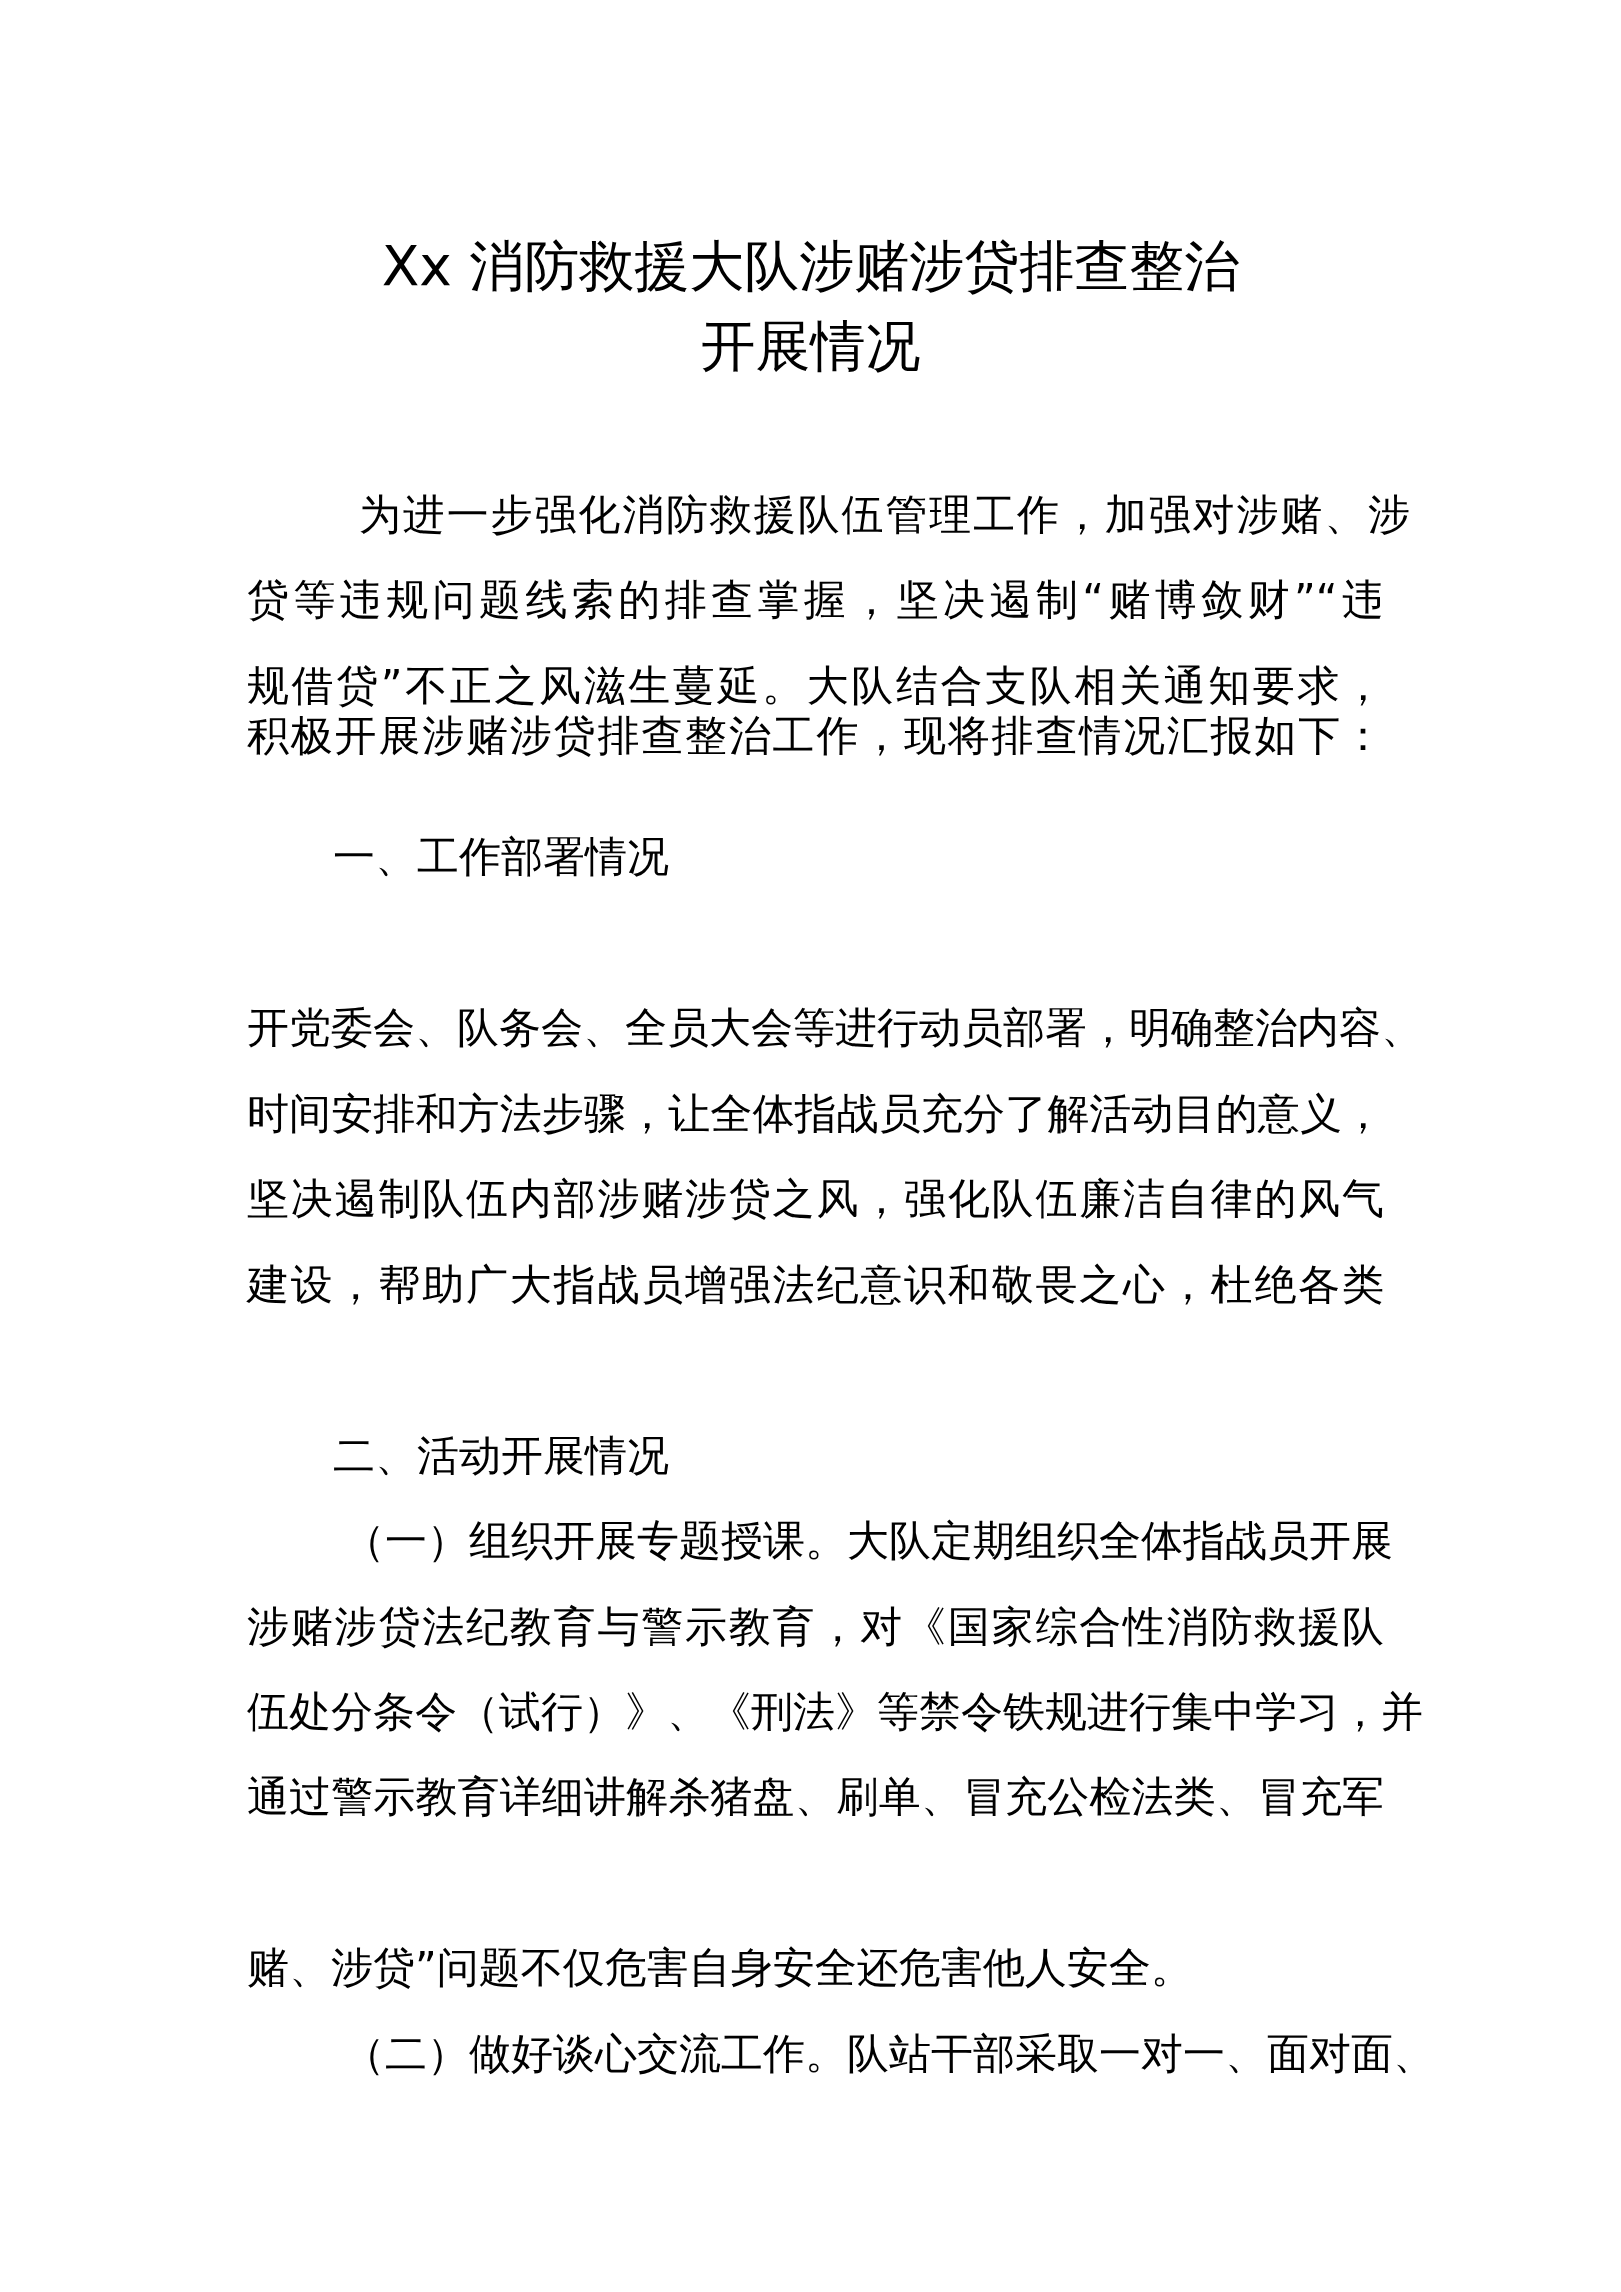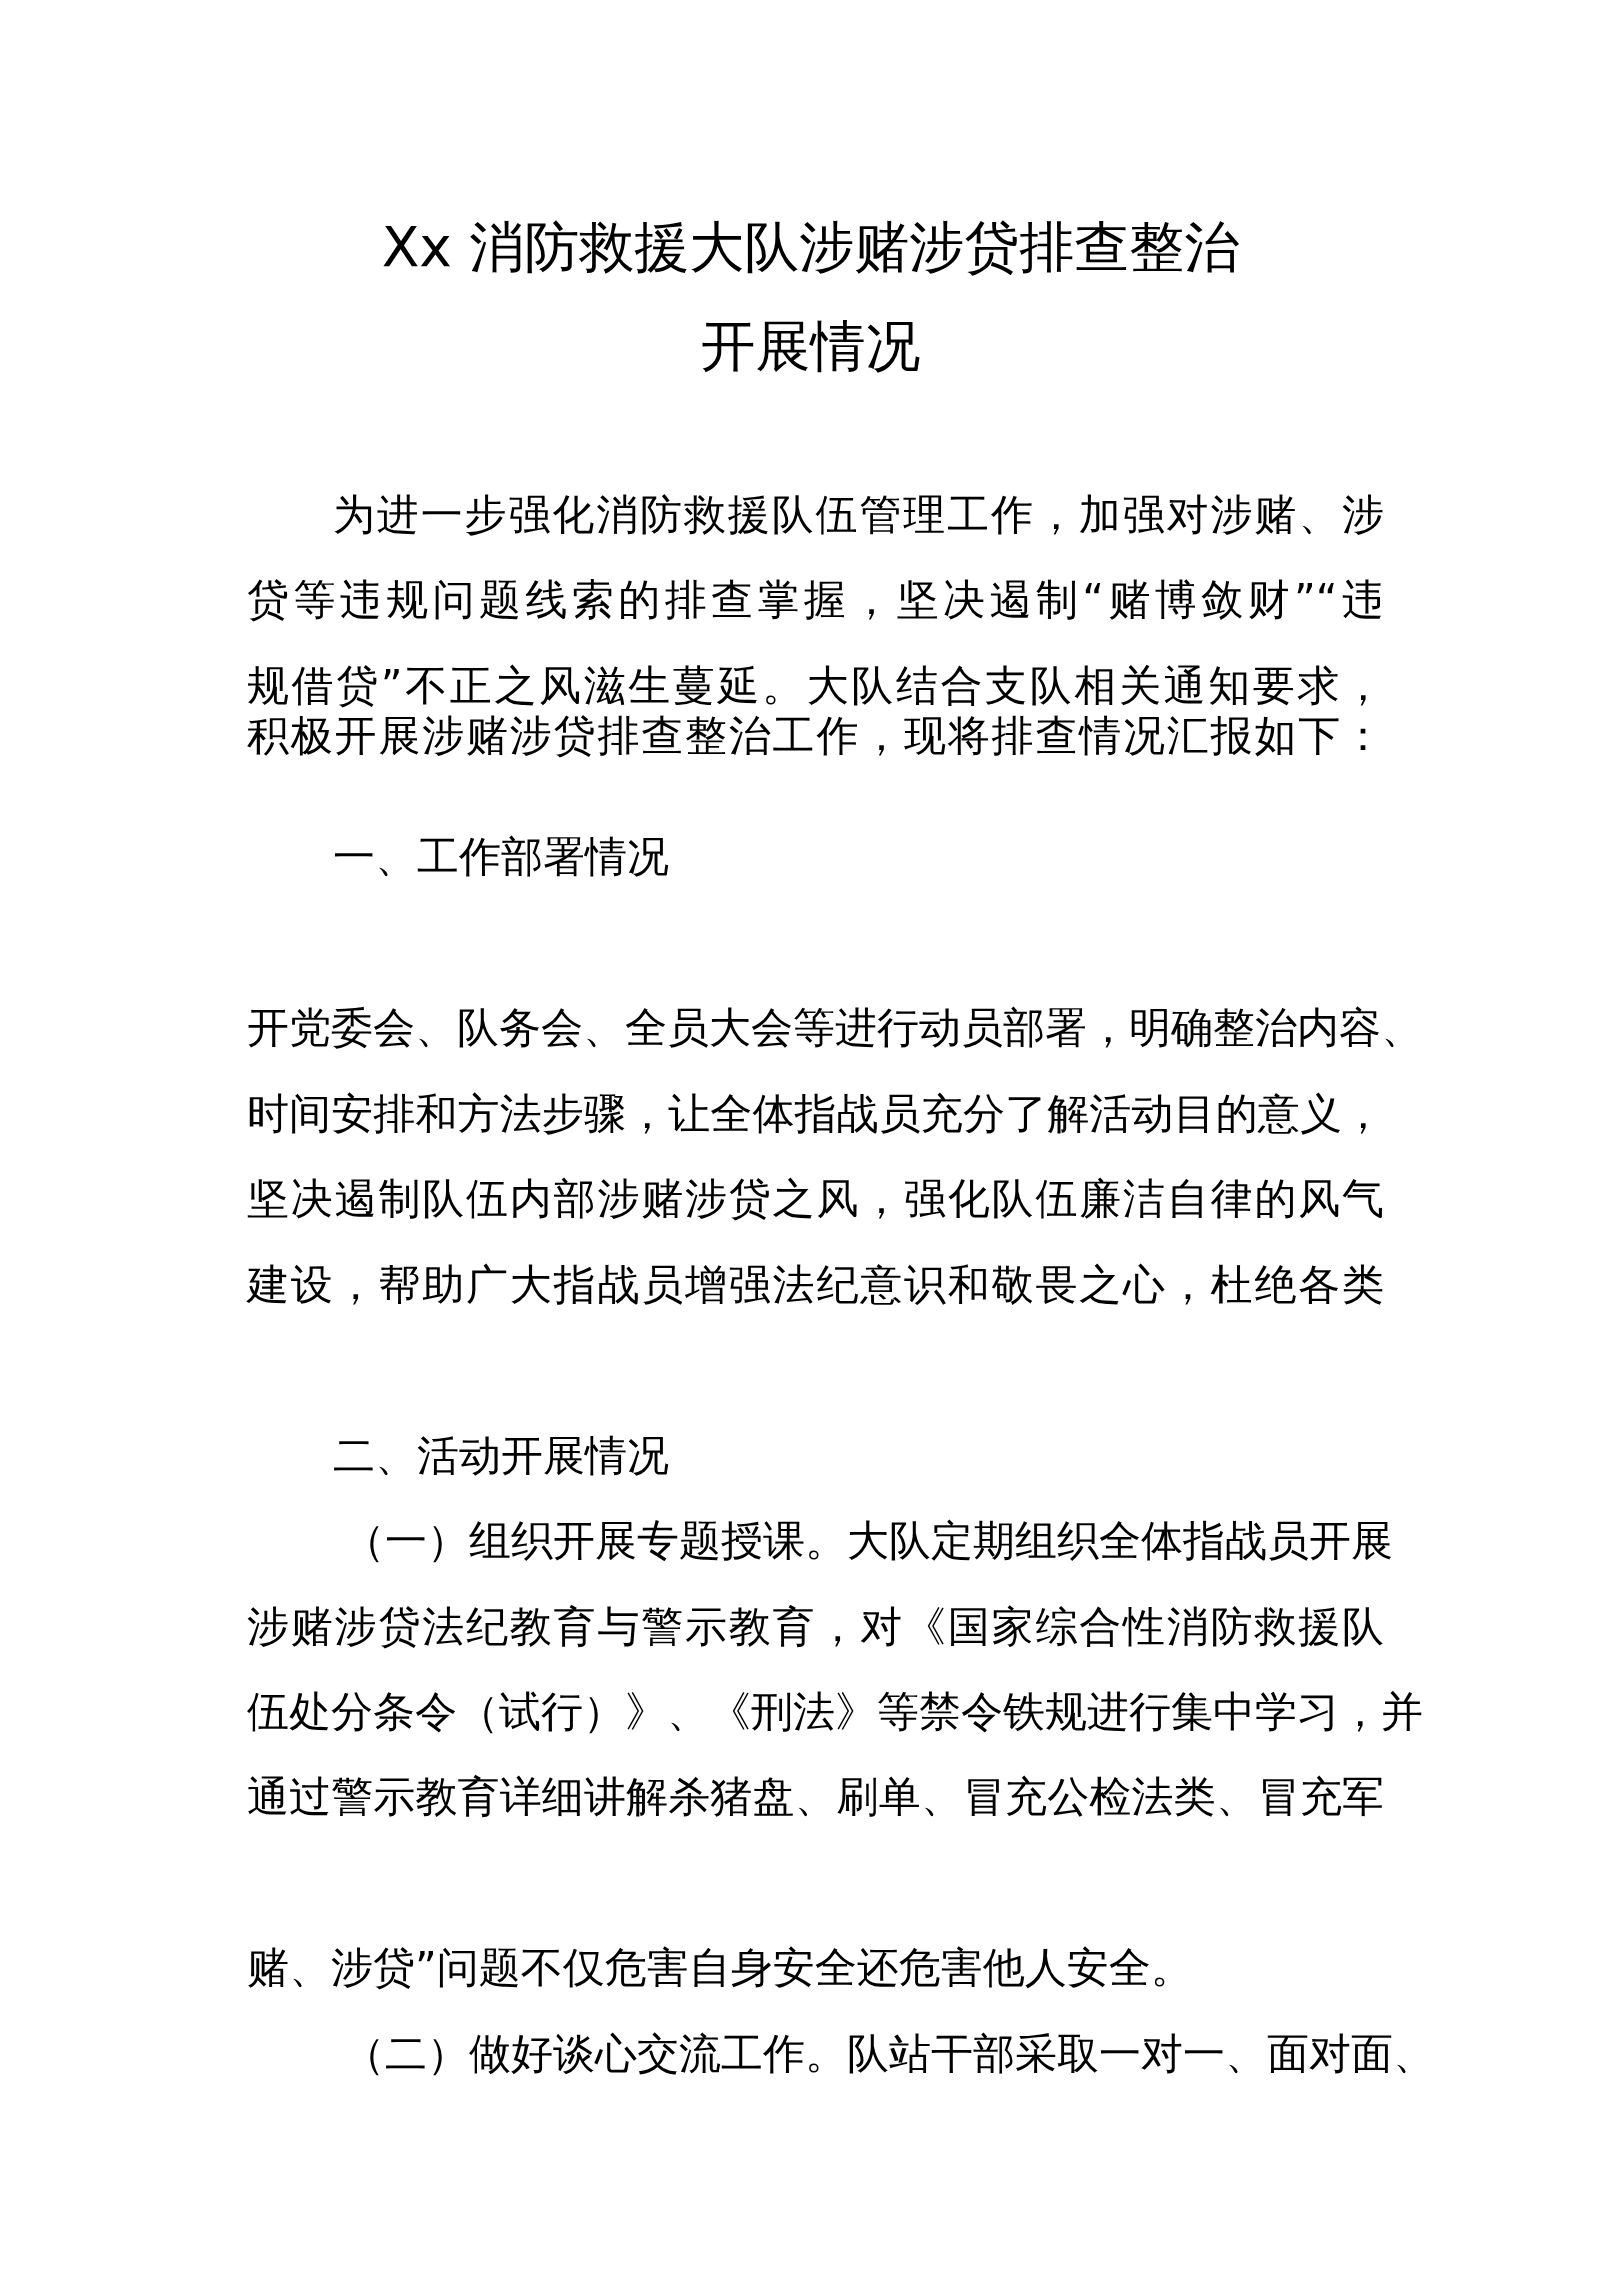--- a/index.html
+++ b/index.html
@@ -13,24 +13,24 @@
   .line.last { text-align-last: left; }
   .line.indent { left: 333px; width: 1051px; }
   .line.indent.paren { left: 343px; width: 1041px; }
   .line.heading { text-align-last: left; }
 </style>
 </head>
 <body>
 
 <div class="page">
 
-  <div class="title-line" style="top:213px;">Xx 消防救援大队涉赌涉贷排查整治</div>
+  <div class="title-line" style="top:232px;">Xx 消防救援大队涉赌涉贷排查整治</div>
   <div class="title-line" style="top:312px;">开展情况</div>
 
-  <div class="line indent" style="top:485px;">为进一步强化消防救援队伍管理工作，加强对涉赌、涉</div>
+  <div class="line indent" style="top:485px;margin-left:26px;">为进一步强化消防救援队伍管理工作，加强对涉赌、涉</div>
   <div class="line" style="top:570px;">贷等违规问题线索的排查掌握，坚决遏制“赌博敛财”“违</div>
   <div class="line" style="top:656px;">规借贷”不正之风滋生蔓延。大队结合支队相关通知要求，</div>
   <div class="line" style="top:706px;">积极开展涉赌涉贷排查整治工作，现将排查情况汇报如下：</div>
 
   <div class="line indent heading" style="top:827px;">一、工作部署情况</div>
 
   <div class="line" style="top:998px;">开党委会、队务会、全员大会等进行动员部署，明确整治内容、</div>
   <div class="line" style="top:1084px;">时间安排和方法步骤，让全体指战员充分了解活动目的意义，</div>
   <div class="line" style="top:1255px;">建设，帮助广大指战员增强法纪意识和敬畏之心，杜绝各类</div>
   <div class="line" style="top:1169px;">坚决遏制队伍内部涉赌涉贷之风，强化队伍廉洁自律的风气</div>

